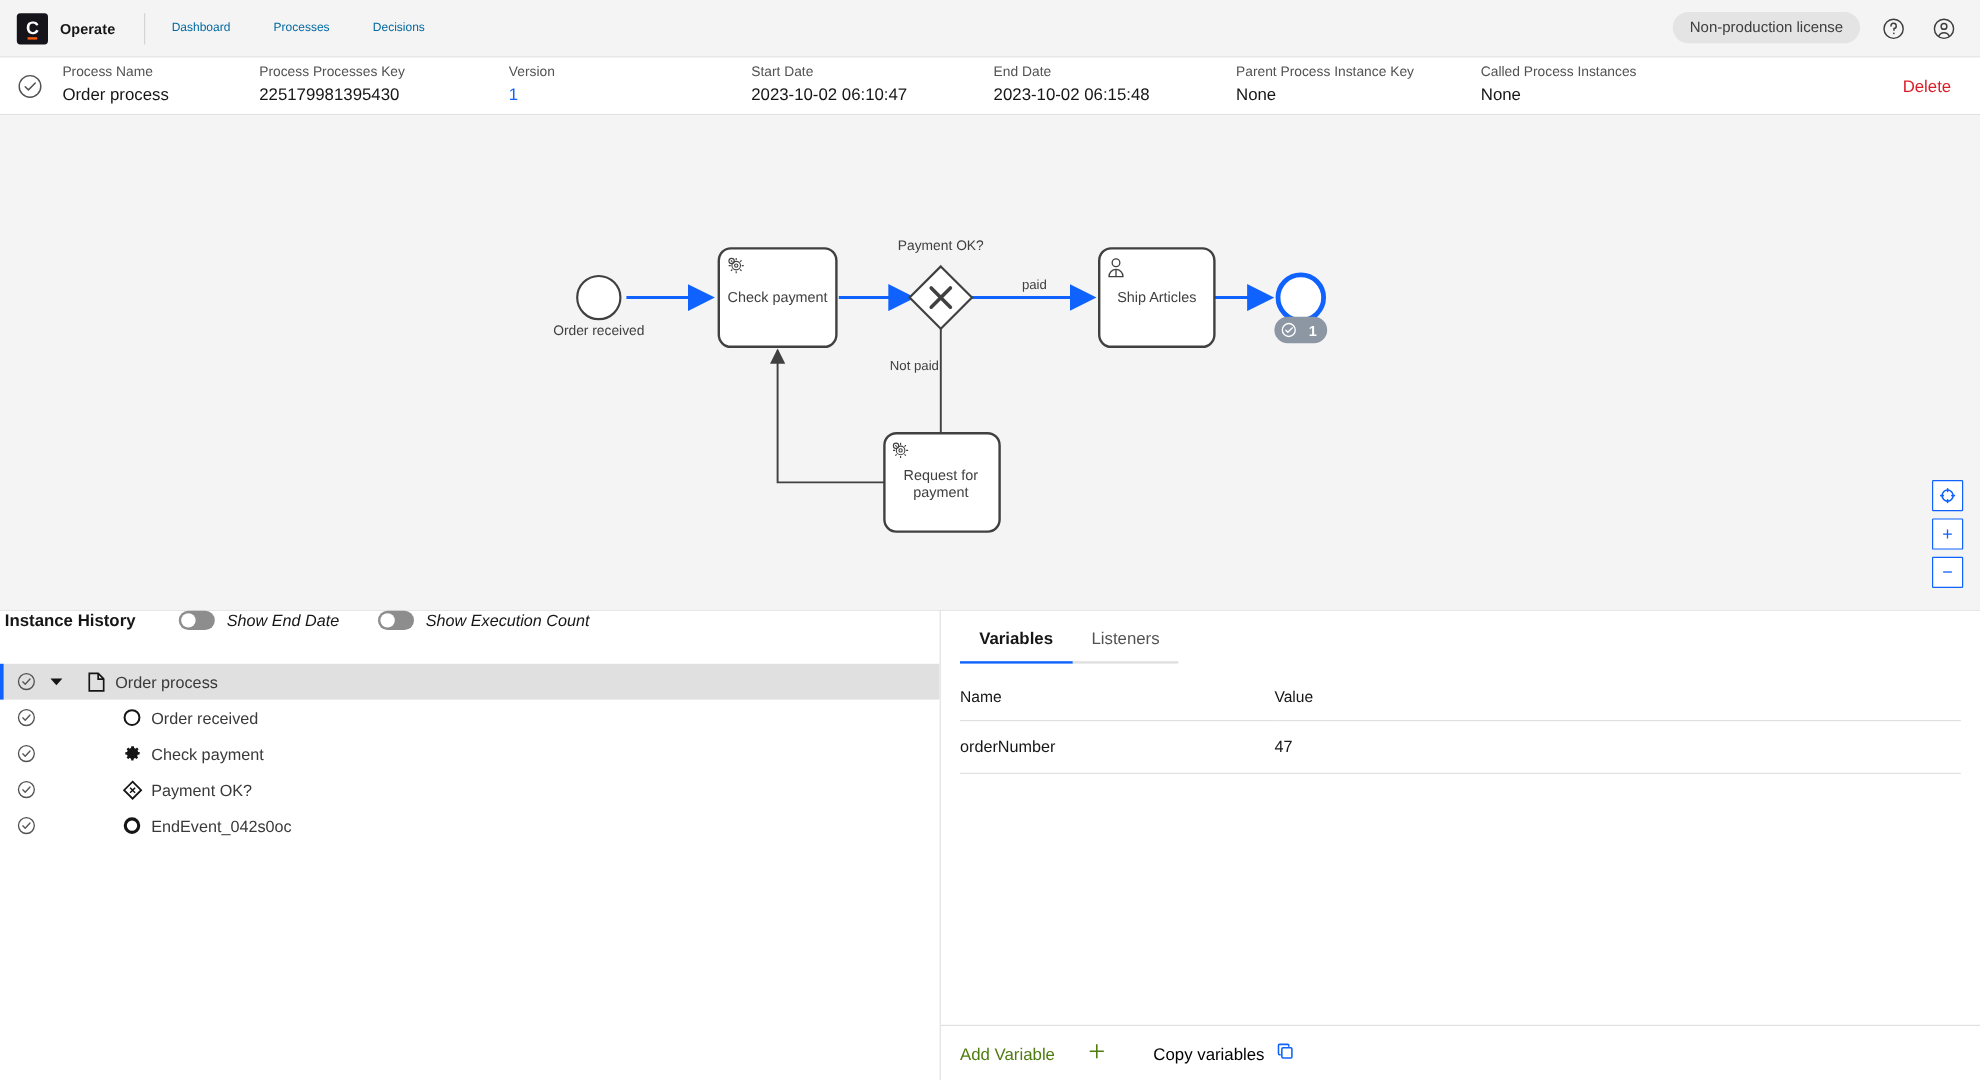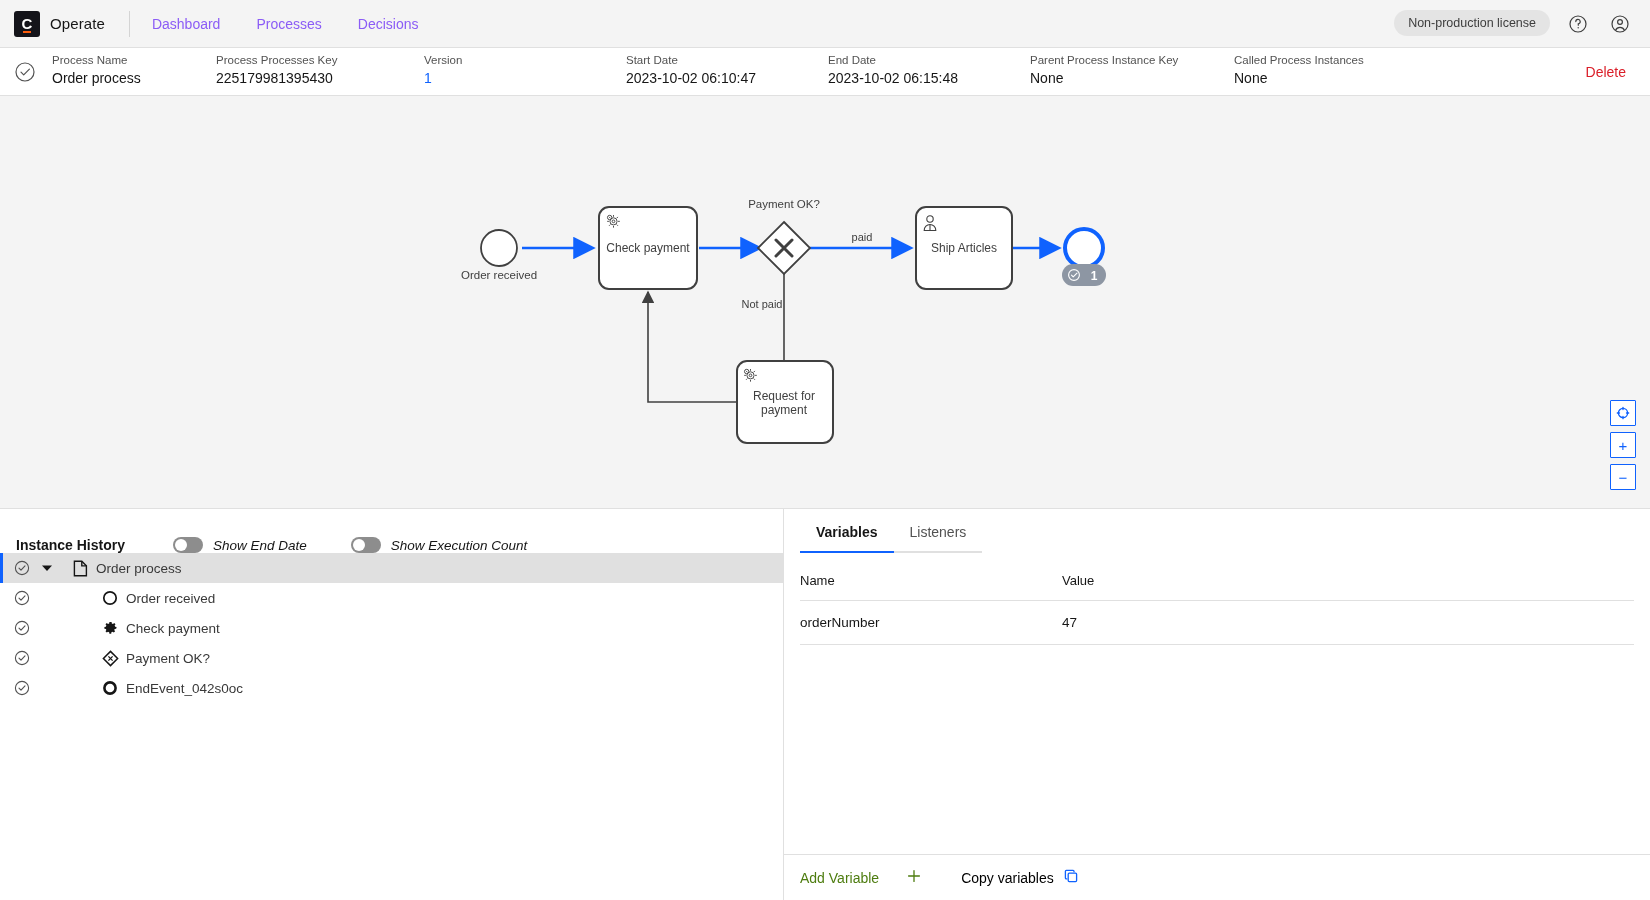--- a/index.html
+++ b/index.html
@@ -24,24 +24,24 @@
   .logo-box {
     width: 26px; height: 26px; background: #14141a; border-radius: 3px;
     display: flex; align-items: center; justify-content: center;
     position: relative;
   }
   .logo-box .c {
     color: #fff; font-size: 15px; font-weight: 700; line-height: 1;
     font-family: "Liberation Sans", sans-serif;
   }
   .logo-box .bar { position: absolute; bottom: 4px; left: 50%; transform: translateX(-50%); width: 8px; height: 2px; background: #fc5d0d; }
-  .brand-name { font-size: 15px; font-weight: 400; letter-spacing: .1px; }
+  .brand-name { font-size: 12px; font-weight: 700; letter-spacing: .1px; }
   .nav-sep { width: 1px; height: 26px; background: #d4d4d4; margin: 0 22px 0 24px; }
   .nav-links { display: flex; align-items: center; gap: 36px; }
-  .nav-link { font-size: 14px; color: #8b5cf6; cursor: pointer; }
+  .nav-link { font-size: 10px; color: #0369a1; cursor: pointer; }
   .top-right { margin-left: auto; display: flex; align-items: flex-start; gap: 14px; }
   .license-pill {
     background: #e4e4e4; color: #3d3d3d; font-size: 12.5px;
     padding: 6px 14px; border-radius: 14px; white-space: nowrap;
   }
   .icon-btn {
     width: 28px; height: 28px; display: flex; align-items: center; justify-content: center;
     cursor: pointer; color: #3d3d3d;
   }
 
@@ -91,22 +91,22 @@
   }
   .zoom-btn.sq { font-size: 13px; }
 
   
   .bottom {
     flex: 0 0 392px; height: 392px; display: flex; border-top: 1px solid #e0e0e0;
     background: #fff;
   }
   .history-pane { width: 784px; border-right: 1px solid #e0e0e0; display: flex; flex-direction: column; }
   .history-head {
-    height: 44px; flex: 0 0 44px; display: flex; align-items: flex-end;
-    padding: 0 16px; gap: 16px;
+    height: 44px; flex: 0 0 44px; display: flex; align-items: flex-start;
+    padding: 0 4px; gap: 4px;
   }
   .hist-title { font-size: 14px; font-weight: 700; color: #161616; margin-right: 32px; }
   .toggle-wrap { display: flex; align-items: center; gap: 10px; margin-right: 28px; cursor: pointer; }
   .toggle {
     width: 30px; height: 16px; border-radius: 8px; background: #8d8d8d;
     position: relative; flex: 0 0 30px;
   }
   .toggle .knob {
     position: absolute; left: 2px; top: 2px; width: 12px; height: 12px;
     border-radius: 50%; background: #fff;

